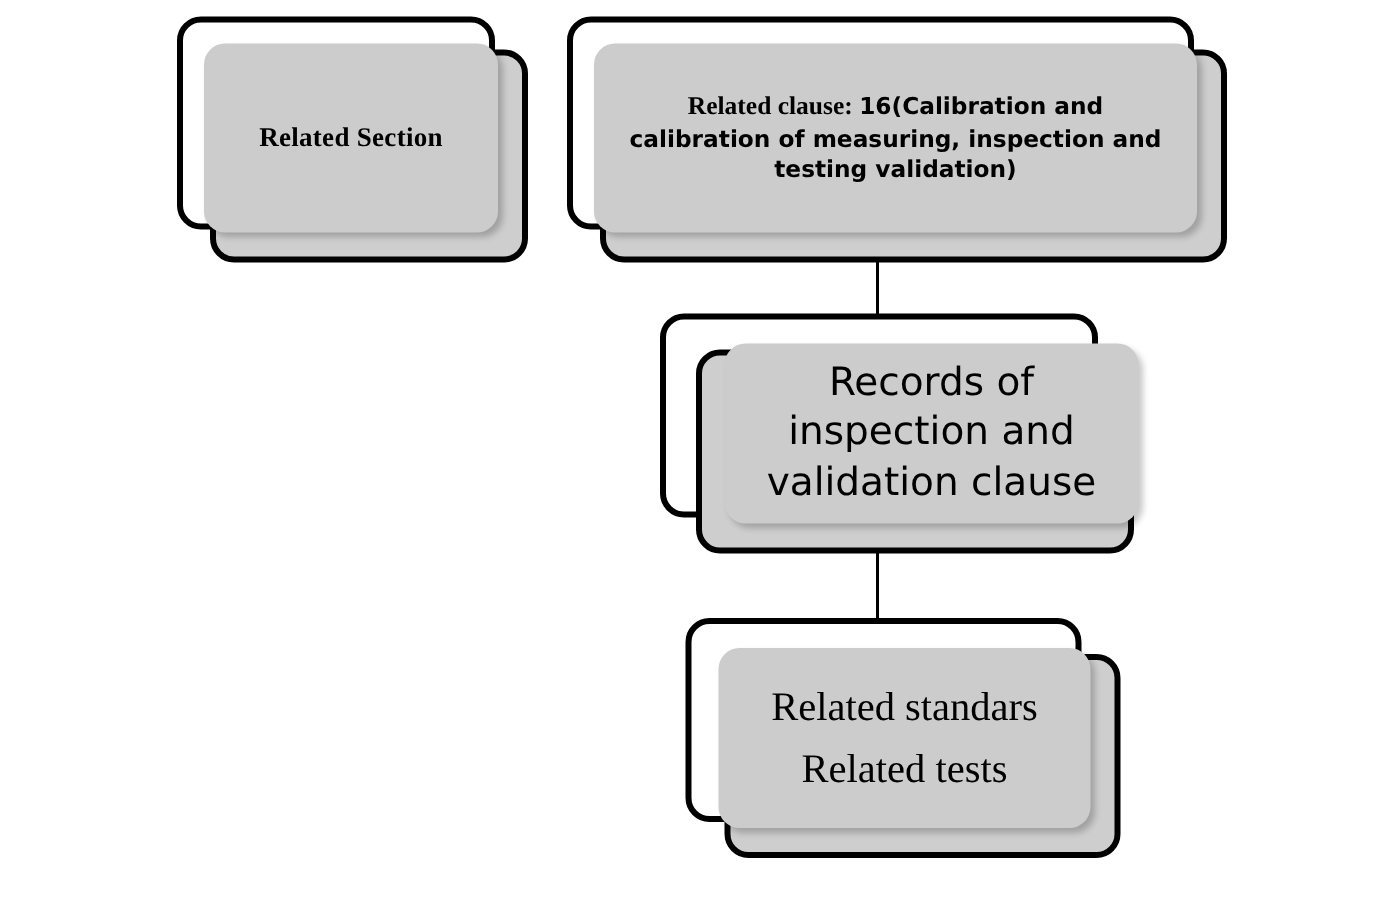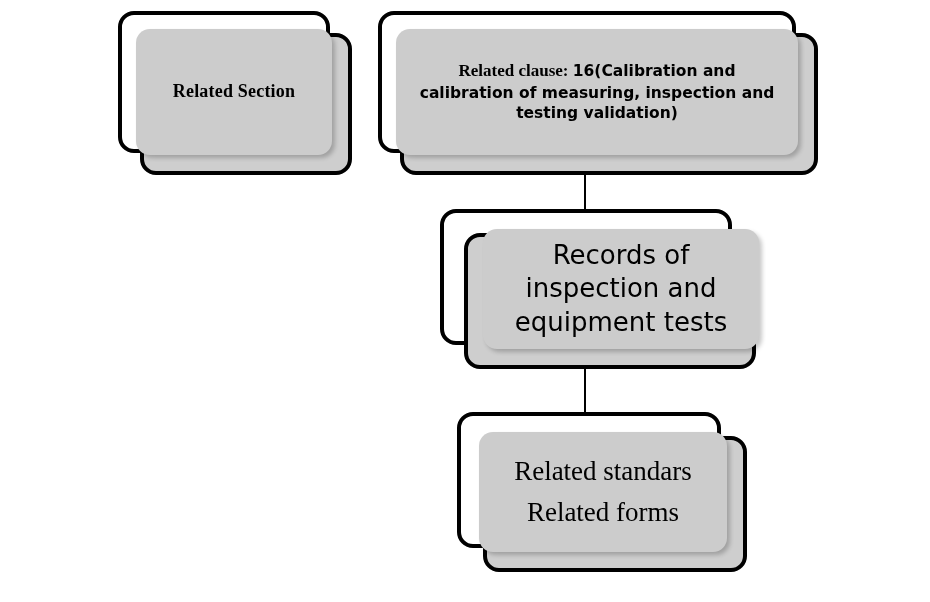--- a/index.html
+++ b/index.html
@@ -130,29 +130,29 @@
     </div>
   </div>
 
   <div class="node" style="left:440px; top:209px; width:316px; height:160px;">
     <div class="card-back" style="width:292px; height:136px;"></div>
     <div class="card-front" style="left:24px; top:24px; width:292px; height:136px;"></div>
     <div class="card-inner" style="left:20px; top:20px; width:276px; height:120px;margin-left:23px;">
         <span class="label label-records">
           <span>Records of</span><br>
           <span>inspection and</span><br>
-          <span>equipment tests</span>
+          <span>validation clause</span>
         </span>
     </div>
   </div>
 
   <div class="node" style="left:457px; top:412px; width:290px; height:160px;border-radius:20px;">
     <div class="card-back" style="width:264px; height:136px;"></div>
     <div class="card-front" style="left:26px; top:24px; width:264px; height:136px;"></div>
     <div class="card-inner" style="left:22px; top:20px; width:248px; height:120px;">
         <span class="label label-standards">
           <span>Related standars</span><br>
-          <span>Related forms</span>
+          <span>Related tests</span>
         </span>
     </div>
   </div>
 
 </div>
 
 </body></html>

